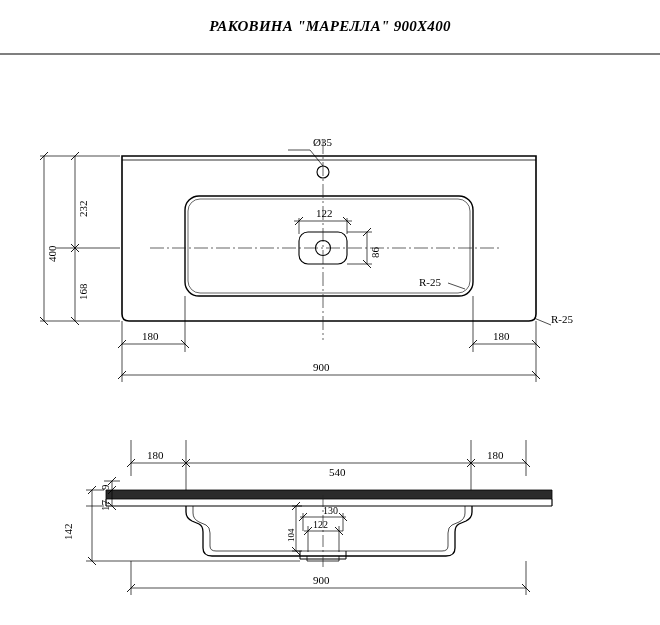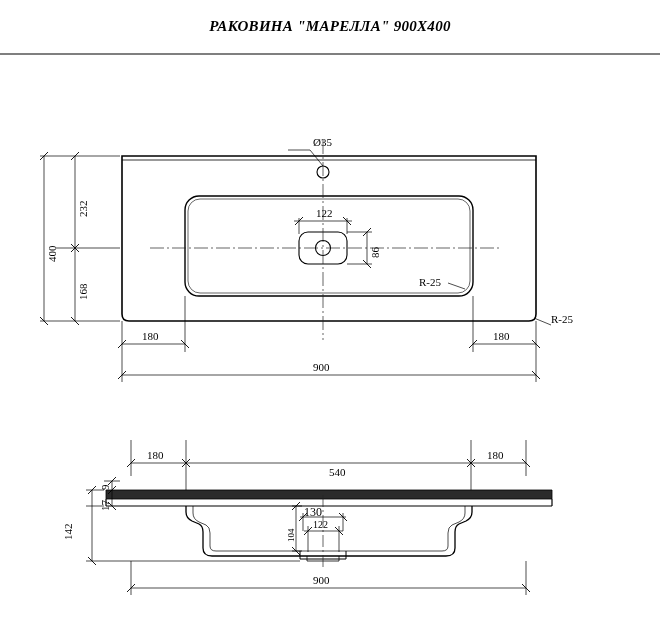--- a/index.html
+++ b/index.html
@@ -245,18 +245,18 @@
 
   <div class="dimtxt" style="left:147px; top:449px;">180</div>
   <div class="dimtxt" style="left:317px; top:466px;margin-left:12px;">540</div>
   <div class="dimtxt" style="left:487px; top:449px;">180</div>
 
   <div class="dimtxt vert" style="left:62px; top:540px;">142</div>
   <div class="dimtxt vert" style="left:99px; top:511px;">17</div>
   <div class="dimtxt vert" style="left:99px; top:490px;">9</div>
 
   <div class="dimtxt vert" style="left:286px; top:542px; font-size:9px;">104</div>
-  <div class="dimtxt" style="left:304px; top:505px; font-size:12px;">130</div>
+  <div class="dimtxt" style="left:323px; top:505px; font-size:10px;">130</div>
   <div class="dimtxt" style="left:313px; top:519px; font-size:10px;">122</div>
 
   <div class="dimtxt" style="left:313px; top:574px;">900</div>
 
 </div>
 
 </body></html>

